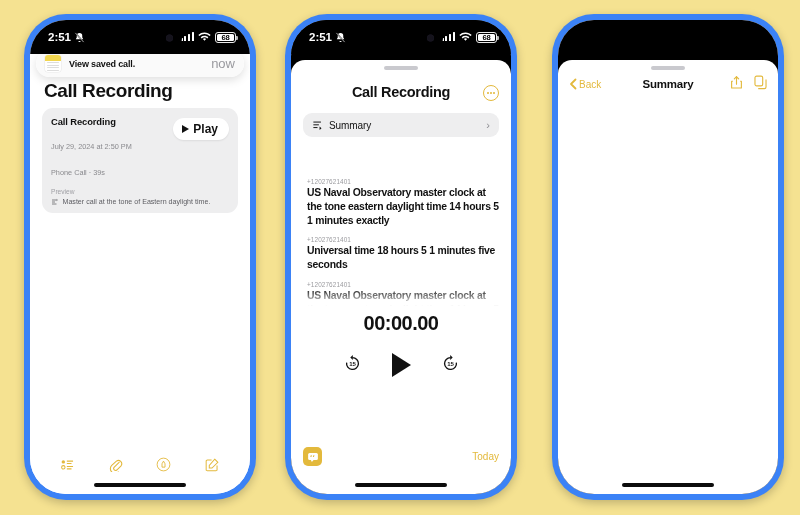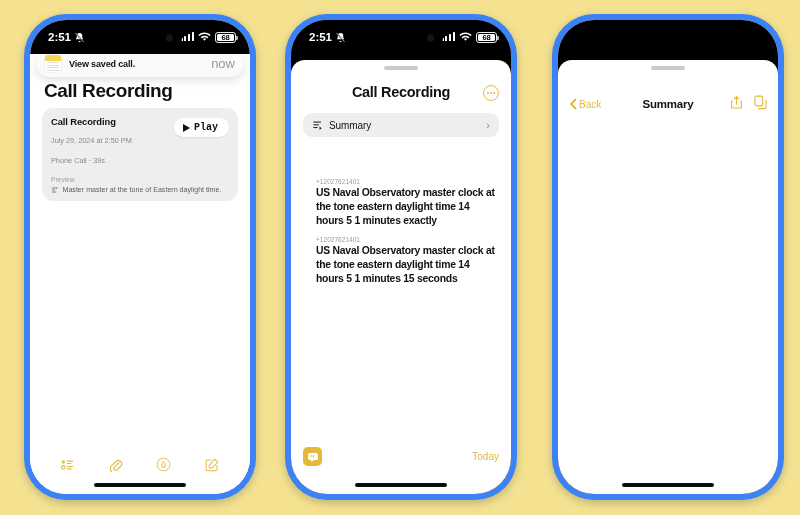--- a/index.html
+++ b/index.html
@@ -121,31 +121,31 @@
   }
   .note-card {
     position: absolute;
     left: 12px; right: 12px; top: 54px;
     background: #eeeeef;
     border-radius: 11px;
     padding: 8px 9px 7px 9px;
   }
   .nc-row { display: flex; align-items: flex-start; justify-content: space-between; }
   .nc-title { font-size: 9.4px; font-weight: 700; color: #111; letter-spacing: -0.1px; }
-  .nc-sub { font-size: 7.3px; color: #8a8a8e; margin-top: 9px; line-height: 1.45; }
+  .nc-sub { font-size: 7.3px; color: #8a8a8e; margin-top: 15px; line-height: 1.45; }
   .play-btn {
     display: flex; align-items: center; gap: 4px;
     background: #fff;
     border-radius: 20px;
     padding: 4px 11px 4px 9px;
     box-shadow: 0 1px 2px rgba(0,0,0,0.08);
     flex: none;
     margin-top: 2px;
   }
-  .play-btn span { font-size: 10px; font-weight: 700; color: #111; font-family: Liberation Mono, monospace; }
+  .play-btn span { font-size: 12px; font-weight: 700; color: #111; }
   .tri { width: 0; height: 0; border-left: 7px solid #111; border-top: 4.5px solid transparent; border-bottom: 4.5px solid transparent; }
   .nc-preview-label { font-size: 6.6px; color: #a0a0a5; margin-top: 10px; }
   .nc-preview {
     display: flex; align-items: center; gap: 3.5px;
     margin-top: 3px;
     font-size: 7.1px; color: #5d5d62;
   }
 
   .toolbar {
     position: absolute;
@@ -191,21 +191,21 @@
     height: 24px;
     display: flex; align-items: center;
     padding: 0 9px;
     gap: 6px;
   }
   .summary-row .lbl { font-size: 10px; color: #111; flex: 1; letter-spacing: -0.1px; }
   .chev { color: #8e8e93; font-size: 11px; font-weight: 400; }
 
   .transcript {
     position: absolute;
-    left: 13px; right: 0;
+    left: 4px; right: 0;
     top: 118px; height: 128px;
     padding: 0 12px;
     overflow: hidden;
     -webkit-mask-image: linear-gradient(to bottom, #000 0, #000 86%, rgba(0,0,0,0) 100%);
     mask-image: linear-gradient(to bottom, #000 0, #000 86%, rgba(0,0,0,0) 100%);
   }
   .tr-block { margin-bottom: 9px; }
   .tr-num { font-size: 6.4px; color: #9b9b9f; margin-bottom: 1px; letter-spacing: 0.1px; }
   .tr-text { font-size: 10.4px; color: #111; line-height: 1.33; font-weight: 600; letter-spacing: -0.25px; }
 
@@ -233,21 +233,21 @@
     position: absolute;
     left: 0; right: 0; top: 6px; bottom: 0;
     background: #fff;
     border-radius: 14px 14px 0 0;
     overflow: hidden;
   }
   .navbar {
     position: relative;
     display: flex; align-items: center;
     height: 28px;
-    margin-top: 20px;
+    margin-top: 0;
     padding: 0 11px;
   }
   .back-btn { display: flex; align-items: center; gap: 2px; color: #e3b93c; font-size: 10px; }
   .nav-title {
     position: absolute; left: 0; right: 0;
     text-align: center;
     font-size: 11.5px; font-weight: 700; color: #111;
     letter-spacing: -0.2px;
     pointer-events: none;
   }
@@ -339,21 +339,21 @@
               <span class="tri"></span>
               <span>Play</span>
             </div>
           </div>
           <div class="nc-preview-label">Preview</div>
           <div class="nc-preview">
             <svg width="8" height="8" viewBox="0 0 16 16">
               <path fill="none" stroke="#5d5d62" stroke-width="1.5" d="M2 4h8M2 8h6M2 12h9"></path>
               <path fill="#5d5d62" d="M11 1.5 13.5 4 11 6.5z"></path>
             </svg>
-            <span>Master master at the tone of Eastern daylight time.</span>
+            <span>Master call at the tone of Eastern daylight time.</span>
           </div>
         </div>
 
         <div class="toolbar">
           <span class="tb-icon">
             <svg width="14" height="14" viewBox="0 0 18 18">
               <circle cx="3" cy="5" r="2.2" fill="#e3b93c"></circle>
               <circle cx="3" cy="12" r="2.2" fill="none" stroke="#e3b93c" stroke-width="1.3"></circle>
               <path stroke="#e3b93c" stroke-width="1.4" d="M7.5 4h8M7.5 7h6M7.5 11h8M7.5 14h6"></path>
             </svg>
@@ -450,25 +450,49 @@
           <span class="chev">›</span>
         </div>
 
         <div class="transcript">
           <div class="tr-block">
             <div class="tr-num">+12027621401</div>
             <div class="tr-text">US Naval Observatory master clock at the tone eastern daylight time 14 hours 5 1 minutes exactly</div>
           </div>
           <div class="tr-block">
             <div class="tr-num">+12027621401</div>
+            <div class="tr-text">Universal time 18 hours 5 1 minutes five seconds</div>
+          </div>
+          <div class="tr-block">
+            <div class="tr-num">+12027621401</div>
             <div class="tr-text">US Naval Observatory master clock at the tone eastern daylight time 14 hours 5 1 minutes 15 seconds</div>
           </div>
 
         </div>
 
+        <div class="player">
+          <div class="timer">00:00.00</div>
+          <div class="ctrls">
+            <span>
+              <svg width="19" height="19" viewBox="0 0 24 24">
+                <path fill="none" stroke="#111" stroke-width="1.7" d="M12 4.5a7.5 7.5 0 1 1-7.4 6.3"></path>
+                <path fill="#111" d="M12.4 1.2 9.2 4.4l3.2 3.2z"></path>
+                <text x="12" y="15.6" font-size="7.6" font-weight="bold" fill="#111" text-anchor="middle" font-family="Liberation Sans, sans-serif">15</text>
+              </svg>
+            </span>
+            <span class="big-tri"></span>
+            <span>
+              <svg width="19" height="19" viewBox="0 0 24 24">
+                <path fill="none" stroke="#111" stroke-width="1.7" d="M12 4.5a7.5 7.5 0 1 0 7.4 6.3"></path>
+                <path fill="#111" d="M11.6 1.2l3.2 3.2-3.2 3.2z"></path>
+                <text x="12" y="15.6" font-size="7.6" font-weight="bold" fill="#111" text-anchor="middle" font-family="Liberation Sans, sans-serif">15</text>
+              </svg>
+            </span>
+          </div>
+        </div>
 
         <div class="sheet-foot">
           <span class="quote-btn">
             <svg width="12" height="12" viewBox="0 0 16 16">
               <rect x="1.5" y="2.5" width="13" height="9.5" rx="2" fill="#fff"></rect>
               <path fill="#fff" d="M5 11.5h4l-2.5 3z"></path>
               <path fill="#e3b93c" d="M5 5.6h1.6l-.7 2.4H4.4zM8.4 5.6H10l-.7 2.4H7.8z"></path>
             </svg>
           </span>
           <span class="done-btn">Today</span>

